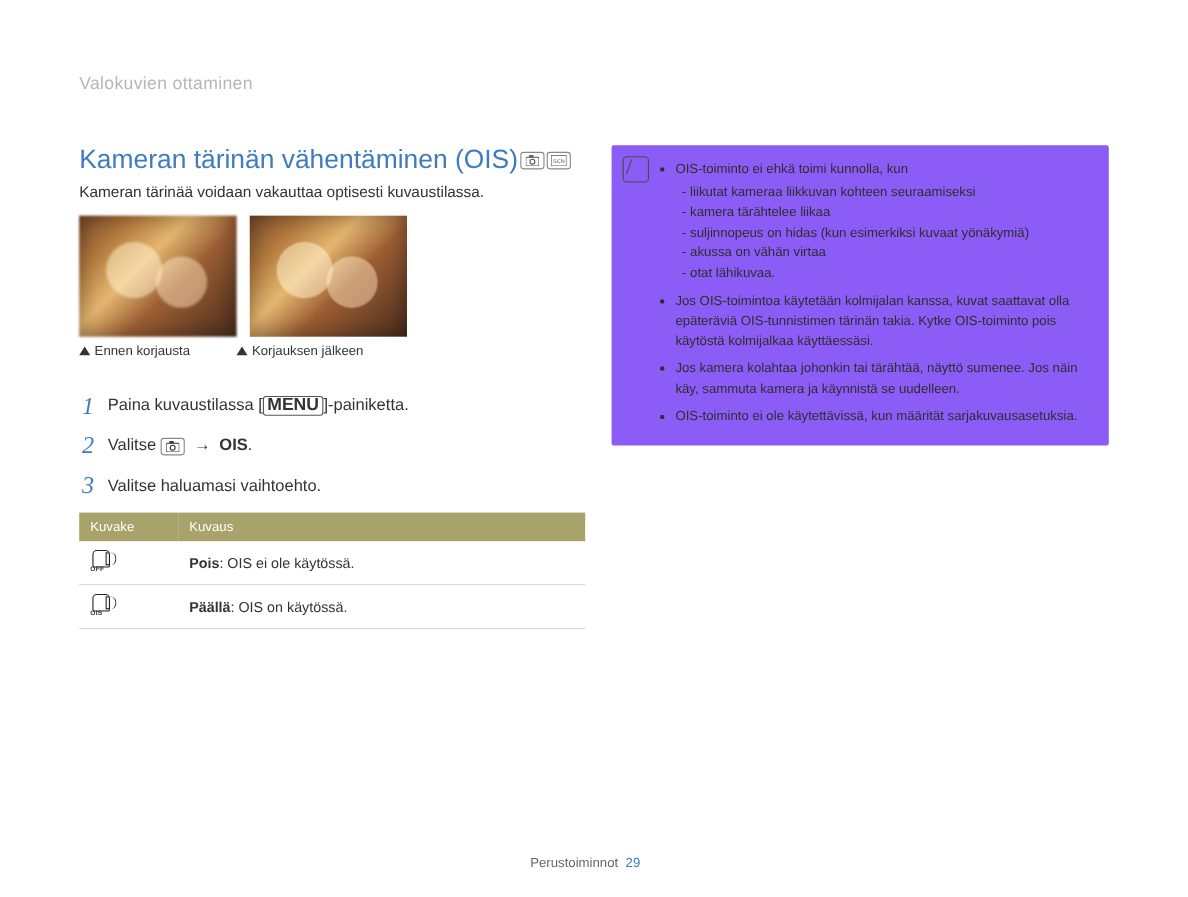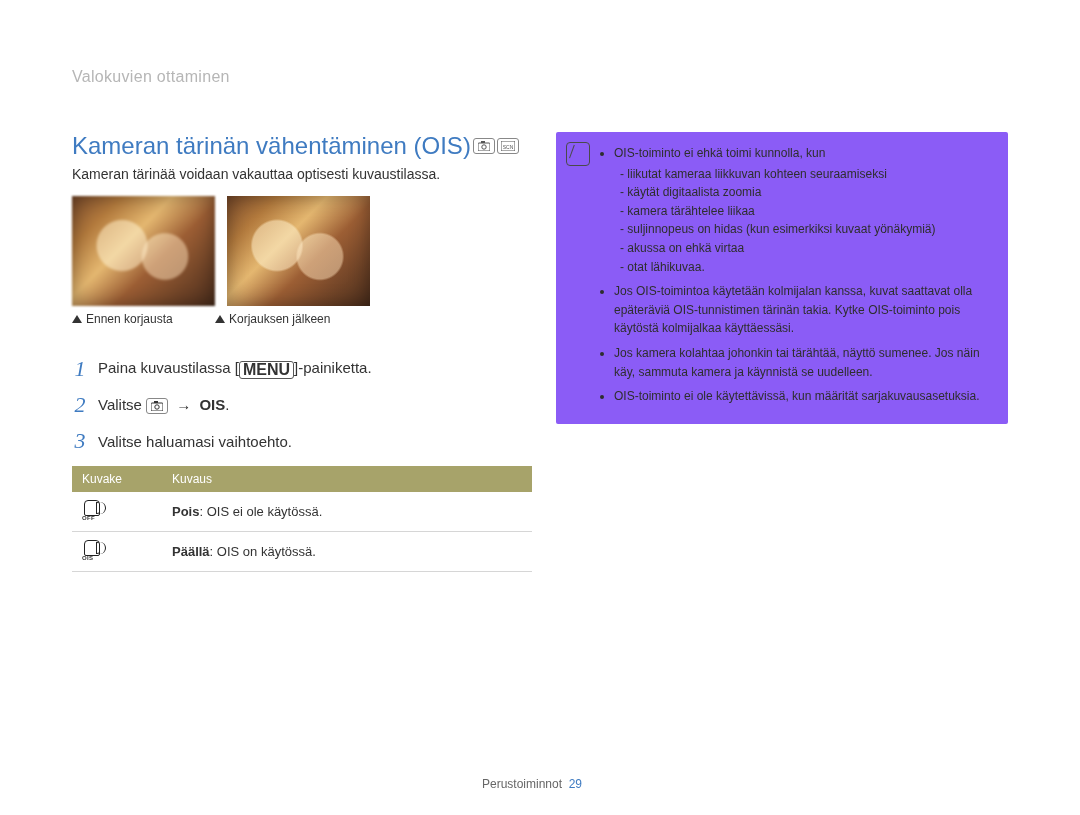--- a/index.html
+++ b/index.html
@@ -316,24 +316,23 @@
     <div class="col-right">
       <div class="note-box">
         <span class="note-icon">
             <span class="slash"></span>
           </span>
         <ul class="top">
           <li>
             <span>OIS-toiminto ei ehkä toimi kunnolla, kun</span>
             <ul class="sub">
               <li>liikutat kameraa liikkuvan kohteen seuraamiseksi</li>
-              <li>käytät digitaalista zoomia</li>
               <li>kamera tärähtelee liikaa</li>
               <li>suljinnopeus on hidas (kun esimerkiksi kuvaat yönäkymiä)</li>
-              <li>akussa on ehkä virtaa</li>
+              <li>akussa on vähän virtaa</li>
               <li>otat lähikuvaa.</li>
             </ul>
           </li>
           <li>Jos OIS-toimintoa käytetään kolmijalan kanssa, kuvat saattavat olla epäteräviä OIS-tunnistimen tärinän takia. Kytke OIS-toiminto pois käytöstä kolmijalkaa käyttäessäsi.</li>
           <li>Jos kamera kolahtaa johonkin tai tärähtää, näyttö sumenee. Jos näin käy, sammuta kamera ja käynnistä se uudelleen.</li>
           <li>OIS-toiminto ei ole käytettävissä, kun määrität sarjakuvausasetuksia.</li>
         </ul>
       </div>
     </div>
   </div>

